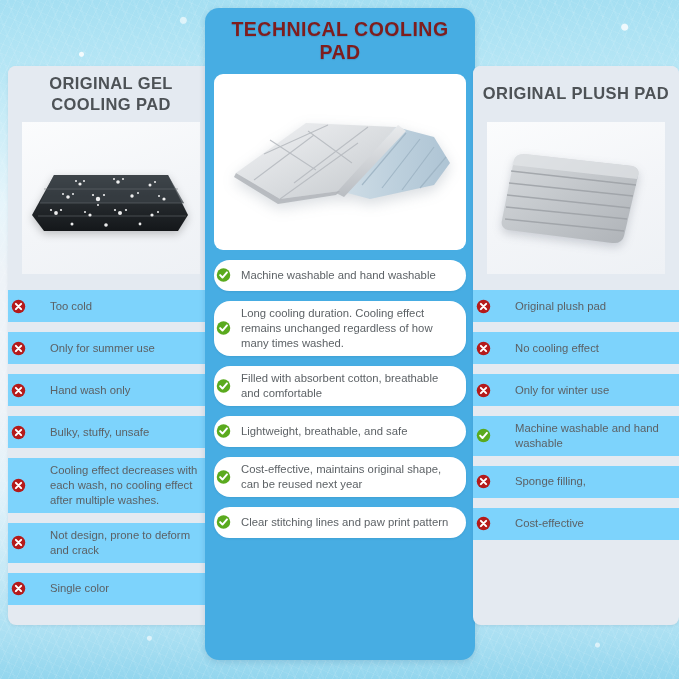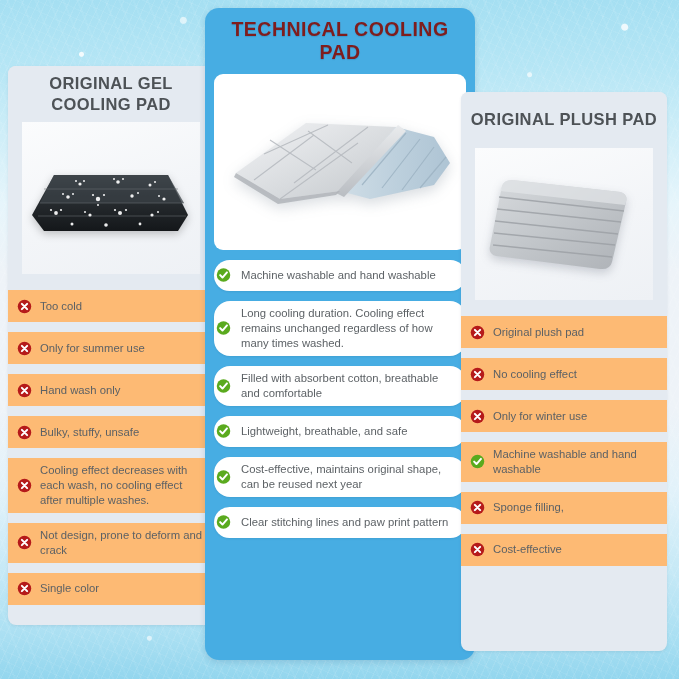--- a/index.html
+++ b/index.html
@@ -59,21 +59,21 @@
     position: absolute;
     top: 66px;
     width: 206px;
     height: 559px;
     background: #e4eaf1;
     border-radius: 8px;
     overflow: hidden;
     box-shadow: 0 1px 3px rgba(40,70,100,.10);
   }
   #panel-left  { left: 8px; }
-  #panel-right { right: 12px; margin-top: 26px; }
+  #panel-right { right: 0px; }
 
   .side-head {
     height: 56px;
     display: flex; align-items: center; justify-content: center;
     text-align: center;
     background: #e4eaf1;
   }
   .side-head h2 {
     font-size: 16.5px;
     font-weight: bold;
@@ -91,26 +91,26 @@
   }
   .side-photo svg { display: block; }
 
   .side-list {
     margin-top: 16px;
     display: flex;
     flex-direction: column;
     gap: 10px;
   }
   .srow {
-    background: #fdba74;
+    background: #7dd3fc;
     min-height: 32px;
     display: flex;
     align-items: center;
-    gap: 8px;
-    padding: 5px 10px 5px 9px;
+    gap: 24px;
+    padding: 5px 10px 5px 3px;
   }
   .srow .rtext {
     font-size: 11.3px;
     line-height: 1.32;
     color: #5c6165;
   }
 
   
   #panel-center {
     position: absolute;

